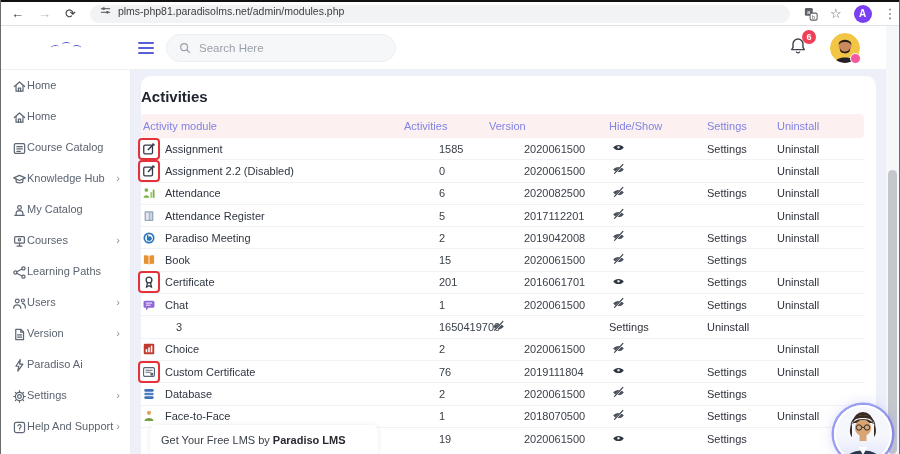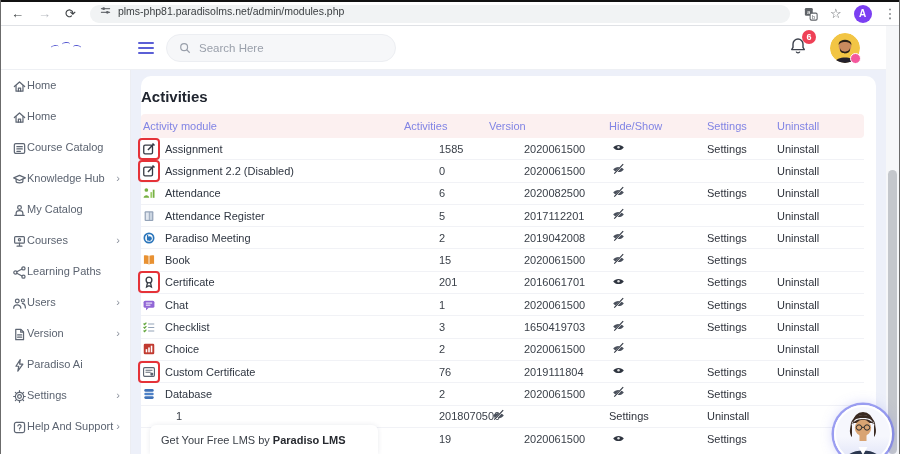--- a/index.html
+++ b/index.html
@@ -503,29 +503,20 @@
               <svg width="13" height="13" viewBox="0 0 16 16">
                 <path d="M1.5 8 C4 3.8 12 3.8 14.5 8 C12 12.2 4 12.2 1.5 8 Z" fill="#4a505c"></path>
                 <line x1="2.5" y1="14" x2="13.5" y2="2" stroke="#fff" stroke-width="2.4"></line>
                 <line x1="2.8" y1="13.2" x2="13.8" y2="1.4" stroke="#2f3540" stroke-width="1.3"></line>
               </svg>
             </span></div>
           <div><span class="tlink">Settings</span></div>
           <div><span class="tlink">Uninstall</span></div>
         </div>
         <div class="trow">
-          <div class="cell-name">
-            <span class="mod-icon">
-              <svg width="14" height="14" viewBox="0 0 16 16" fill="none">
-                <path d="M1.8 4 l1.2 1.2 2-2.2 M1.8 8 l1.2 1.2 2-2.2 M1.8 12 l1.2 1.2 2-2.2" stroke="#63a63e" stroke-width="1.4"></path>
-                <path d="M7 4.6 H14 M7 8.6 H14 M7 12.6 H14" stroke="#94a3b8" stroke-width="1.3"></path>
-              </svg>
-            </span>
-            <span>Checklist</span>
-          </div>
           <div class="cell-num">3</div>
           <div class="cell-ver">1650419703</div>
           <div class="cell-eye"><span>
               <svg width="13" height="13" viewBox="0 0 16 16">
                 <path d="M1.5 8 C4 3.8 12 3.8 14.5 8 C12 12.2 4 12.2 1.5 8 Z" fill="#4a505c"></path>
                 <line x1="2.5" y1="14" x2="13.5" y2="2" stroke="#fff" stroke-width="2.4"></line>
                 <line x1="2.8" y1="13.2" x2="13.8" y2="1.4" stroke="#2f3540" stroke-width="1.3"></line>
               </svg>
             </span></div>
           <div><span class="tlink">Settings</span></div>
@@ -595,20 +586,29 @@
               <svg width="13" height="13" viewBox="0 0 16 16">
                 <path d="M1.5 8 C4 3.8 12 3.8 14.5 8 C12 12.2 4 12.2 1.5 8 Z" fill="#4a505c"></path>
                 <line x1="2.5" y1="14" x2="13.5" y2="2" stroke="#fff" stroke-width="2.4"></line>
                 <line x1="2.8" y1="13.2" x2="13.8" y2="1.4" stroke="#2f3540" stroke-width="1.3"></line>
               </svg>
             </span></div>
           <div><span class="tlink">Settings</span></div>
           <div></div>
         </div>
         <div class="trow">
+          <div class="cell-name">
+            <span class="mod-icon">
+              <svg width="14" height="14" viewBox="0 0 16 16">
+                <circle cx="8" cy="4.4" r="2.4" fill="#e0a35e"></circle>
+                <path d="M2.8 13.6 c0-4.6 10.4-4.6 10.4 0 Z" fill="#74a043"></path>
+              </svg>
+            </span>
+            <span>Face-to-Face</span>
+          </div>
           <div class="cell-num">1</div>
           <div class="cell-ver">2018070500</div>
           <div class="cell-eye"><span>
               <svg width="13" height="13" viewBox="0 0 16 16">
                 <path d="M1.5 8 C4 3.8 12 3.8 14.5 8 C12 12.2 4 12.2 1.5 8 Z" fill="#4a505c"></path>
                 <line x1="2.5" y1="14" x2="13.5" y2="2" stroke="#fff" stroke-width="2.4"></line>
                 <line x1="2.8" y1="13.2" x2="13.8" y2="1.4" stroke="#2f3540" stroke-width="1.3"></line>
               </svg>
             </span></div>
           <div><span class="tlink">Settings</span></div>

